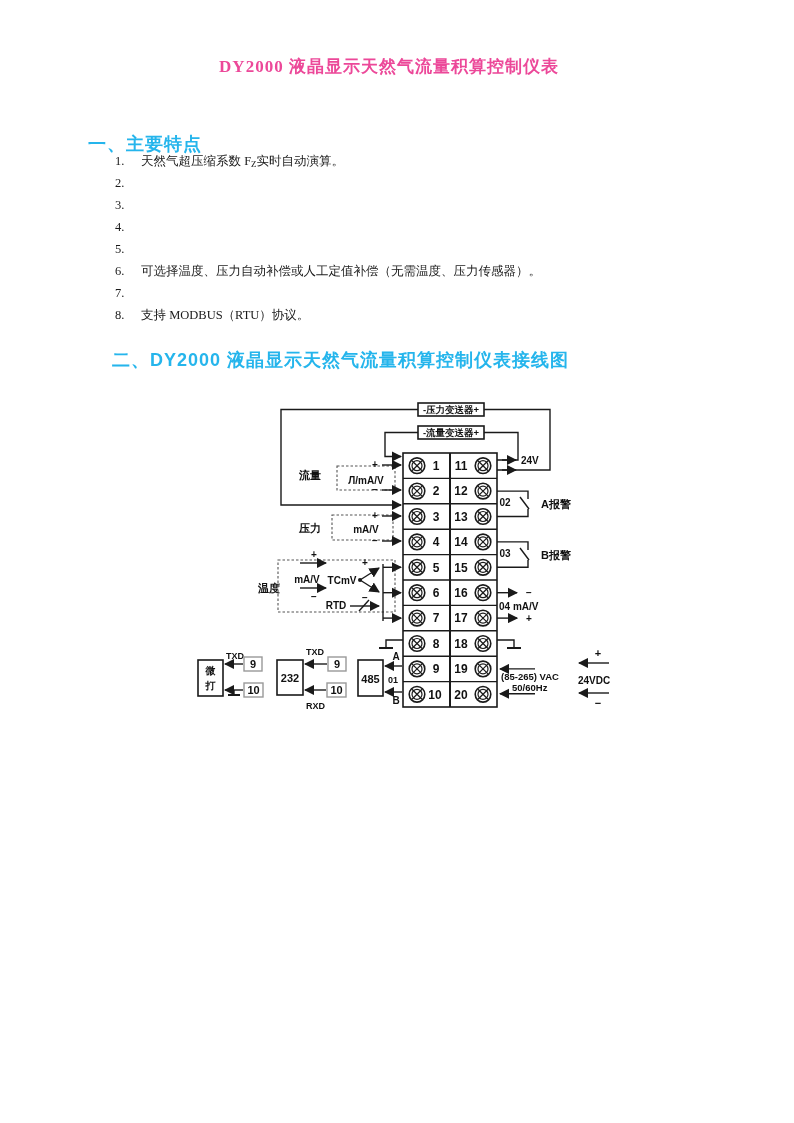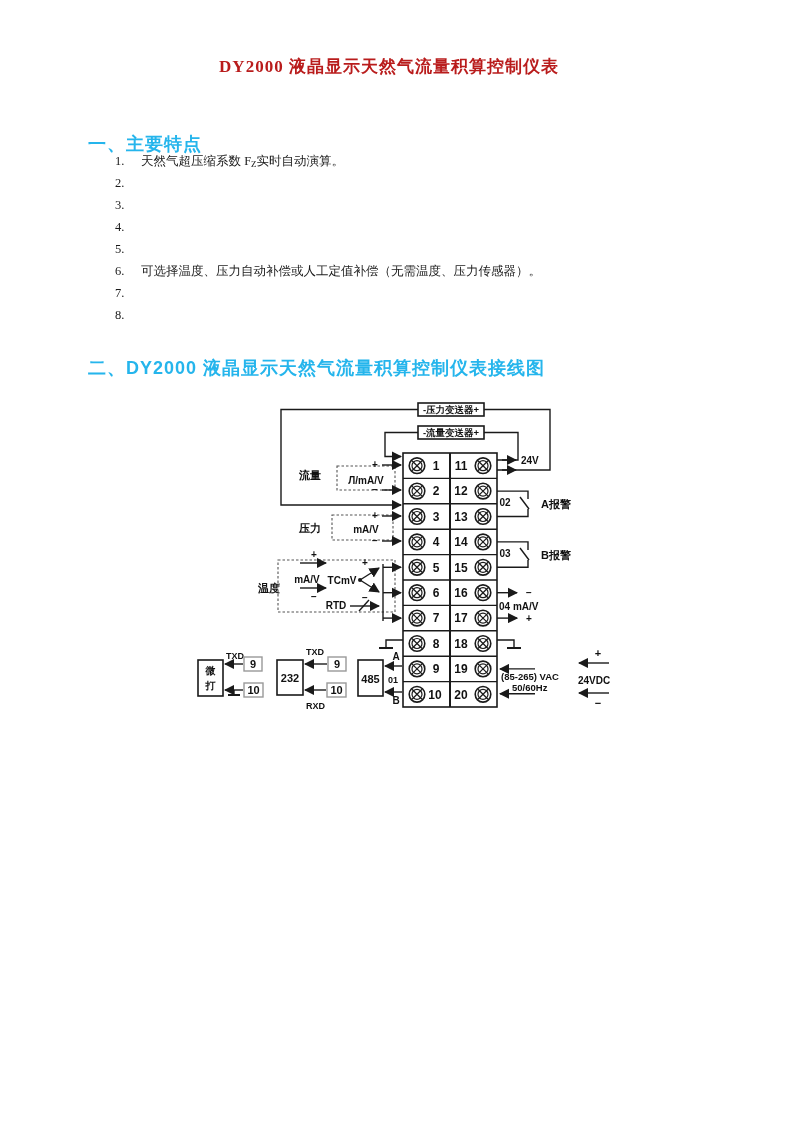--- a/index.html
+++ b/index.html
@@ -2,29 +2,29 @@
 <html><head>
 <meta charset="utf-8">
 <style>
   html,body{margin:0;padding:0;}
   body{
     width:794px;height:1123px;background:#ffffff;position:relative;
     font-family:"Liberation Serif",serif;color:#1a1a1a;overflow:hidden;
   }
   .doc-title{
     position:absolute;top:55px;left:0;width:778px;text-align:center;
-    font-size:17px;font-weight:bold;letter-spacing:1px;color:#b91c1c;
+    font-size:17px;font-weight:bold;letter-spacing:1px;color:#ec4899;
   }
   .sec-heading{
     position:absolute;left:88px;color:#25b5ec;
     font-family:"Liberation Sans",sans-serif;font-weight:bold;font-size:18px;
     letter-spacing:1px;
   }
   #h1{top:132px;}
-  #h2{top:356px;}
+  #h2{top:348px;margin-left:24px;}
   .feature-list{position:absolute;left:115px;top:150px;width:600px;}
   .feature-item{display:flex;height:22px;line-height:22px;font-size:12.5px;}
   .feature-item .num{width:26px;flex:0 0 26px;}
   .feature-item sub{font-size:9px;line-height:1;align-self:center;margin-top:6px;}
   svg{position:absolute;left:190px;top:393px;}
   svg text{
     fill:#111;font-family:"Liberation Sans",sans-serif;font-weight:bold;
   }
   .w{stroke:#1a1a1a;stroke-width:1.4;fill:none;}
   .w2{stroke:#1a1a1a;stroke-width:2;fill:none;}
@@ -66,20 +66,21 @@
     </div>
   <div class="feature-item">
       <span class="num">6.</span>
       <span>可选择温度、压力自动补偿或人工定值补偿（无需温度、压力传感器）。</span>
     </div>
   <div class="feature-item">
       <span class="num">7.</span>
     </div>
   <div class="feature-item">
       <span class="num">8.</span>
+      <span>支持 MODBUS（RTU）协议。</span>
     </div>
 </div>
 
 <div class="sec-heading" id="h2">二、DY2000 液晶显示天然气流量积算控制仪表接线图</div>
 
 <svg width="430" height="330" viewBox="0 0 430 330">
   <defs>
     <marker id="ah" viewBox="0 0 10 10" refX="9" refY="5" markerWidth="7.5" markerHeight="7.5" orient="auto-start-reverse">
       <path d="M0,0 L10,5 L0,10 z" fill="#1a1a1a"></path>
     </marker>

